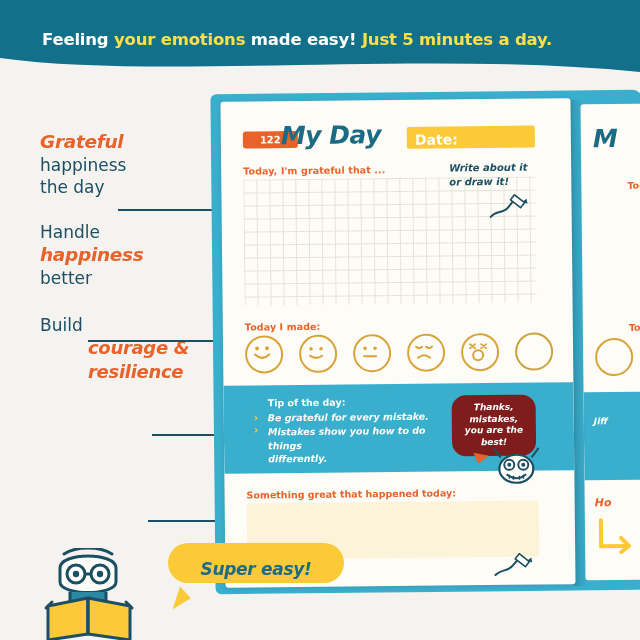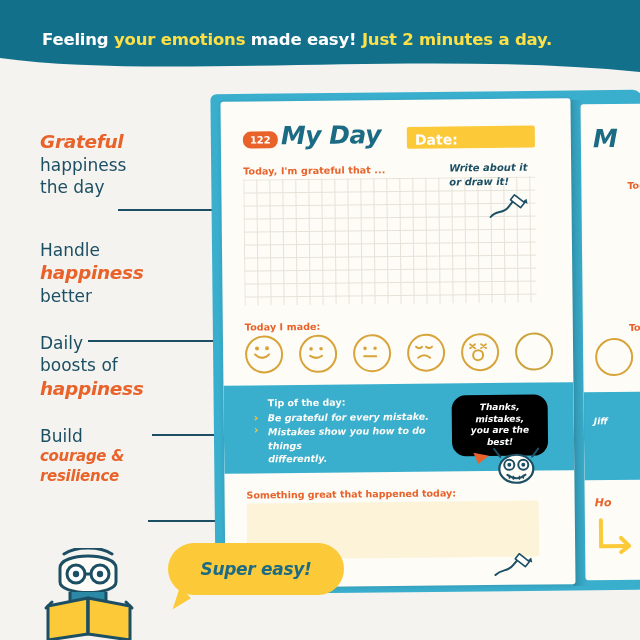--- a/index.html
+++ b/index.html
@@ -65,21 +65,21 @@
   }
   .lbl-hand {
     font-family: "DejaVu Sans", sans-serif;
     font-weight: bold;
     font-style: italic;
     font-size: 18.5px;
     color: #e8622a;
     line-height: 1.3;
     letter-spacing: -0.3px;
   }
-  .lbl-hand.sm { font-size: 15px; }
+  .lbl-hand.sm { font-size: 18px; margin-left: 48px; }
 
   
   .connector {
     position: absolute;
     height: 2px;
     background: #1c4f63;
   }
   .connector::after {
     content: "";
     position: absolute;
@@ -135,22 +135,22 @@
   }
 
   
   .pg-num {
     position: absolute;
     left: 22px; top: 30px;
     background: #e8622a;
     color: #fff;
     font-size: 10px;
     font-weight: bold;
-    padding: 3px 7px;
-    border-radius: 8px;
+    padding: 3px 17px;
+    border-radius: 3px;
   }
   .pg-title {
     position: absolute;
     left: 60px; top: 20px;
     font-size: 25px;
     font-weight: bold;
     font-style: italic;
     color: #1c6b84;
     letter-spacing: -0.5px;
   }
@@ -242,28 +242,28 @@
     position: absolute;
     left: 30px;
     color: #fcc938;
     font-size: 11px;
     font-weight: bold;
   }
   .bubble {
     position: absolute;
     left: 228px; top: 296px;
     width: 84px;
-    background: #000000;
+    background: #7f1d1d;
     border-radius: 14px;
     color: #fff;
     font-size: 9px;
     font-weight: bold;
     font-style: italic;
     text-align: center;
-    padding: 7px 6px;
+    padding: 7px 0;
     line-height: 1.3;
   }
   .bubble::after {
     content: "";
     position: absolute;
     left: 20px; bottom: -8px;
     border-left: 7px solid transparent;
     border-right: 9px solid transparent;
     border-top: 10px solid #e8622a;
     transform: rotate(12deg);
@@ -338,21 +338,21 @@
   }
   .rp-arrow {
     position: absolute;
     left: 12px; top: 412px;
   }
 
   
   .easy-bubble {
     position: absolute;
     left: 168px; top: 543px;
-    width: 176px; height: 52px;
+    width: 176px; height: 40px;
     background: #fcc938;
     border-radius: 26px;
   }
   .easy-bubble span {
     position: absolute;
     left: 0; right: 0; top: 16px;
     text-align: center;
     font-size: 17px;
     font-weight: bold;
     font-style: italic;
@@ -372,47 +372,42 @@
   
   .kid { position: absolute; left: 30px; top: 548px; }
 </style>
 </head>
 <body>
 
 <div class="root">
 
   <div class="banner">
     <div class="banner-text">
-      <span>Feeling </span><span class="accent">your emotions </span><span>made easy! </span><span class="accent">Just 2 minutes a day.</span>
+      <span>Feeling </span><span class="accent">your emotions </span><span>made easy! </span><span class="accent">Just 5 minutes a day.</span>
     </div>
     <svg class="banner-curve" viewBox="0 0 640 30" preserveAspectRatio="none">
       <path d="M0,0 C160,22 420,-8 640,14 L640,0 L0,0 Z" fill="#12708a"></path>
       <path d="M0,0 C160,22 420,-8 640,14 L640,30 L0,30 Z" fill="#f4f3ef"></path>
     </svg>
   </div>
 
   <div class="labels">
 
     <div class="lbl-block">
       <div class="lbl-hand">Grateful</div>
       <div class="lbl-line">happiness</div>
       <div class="lbl-line">the day</div>
     </div>
 
-    <div class="lbl-block" style="margin-top:40px">
+    <div class="lbl-block" style="margin-top:22px">
       <div class="lbl-line">Handle</div>
       <div class="lbl-hand">happiness</div>
       <div class="lbl-line">better</div>
     </div>
 
-    <div class="lbl-block" style="margin-top:24px">
-      <div class="lbl-line">Daily</div>
-      <div class="lbl-line">boosts of</div>
-      <div class="lbl-hand">happiness</div>
-    </div>
 
     <div class="lbl-block" style="margin-top:24px">
       <div class="lbl-line">Build</div>
       <div class="lbl-hand sm">courage &amp;</div>
       <div class="lbl-hand sm">resilience</div>
     </div>
   </div>
 
   <div class="connector" style="left:118px; top:209px; width:138px;"></div>
   <div class="connector" style="left:88px; top:340px; width:168px;"></div>

